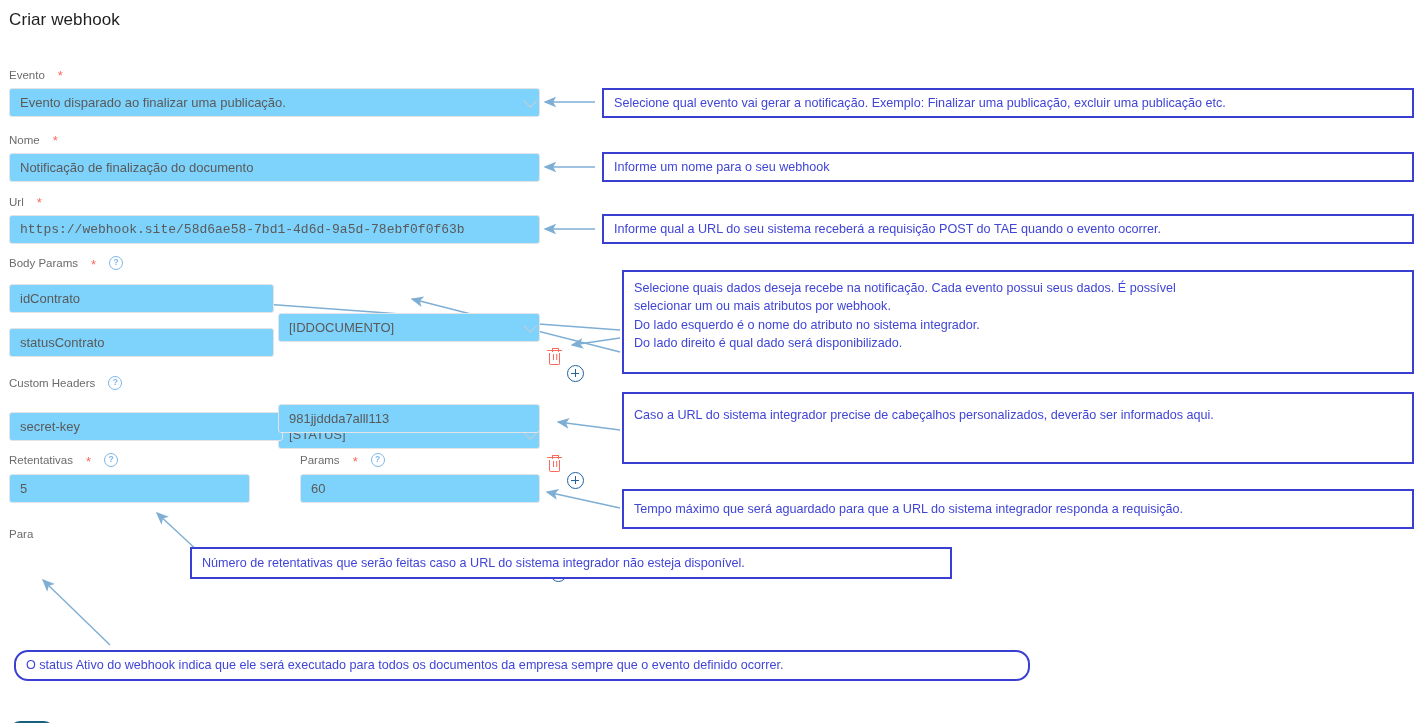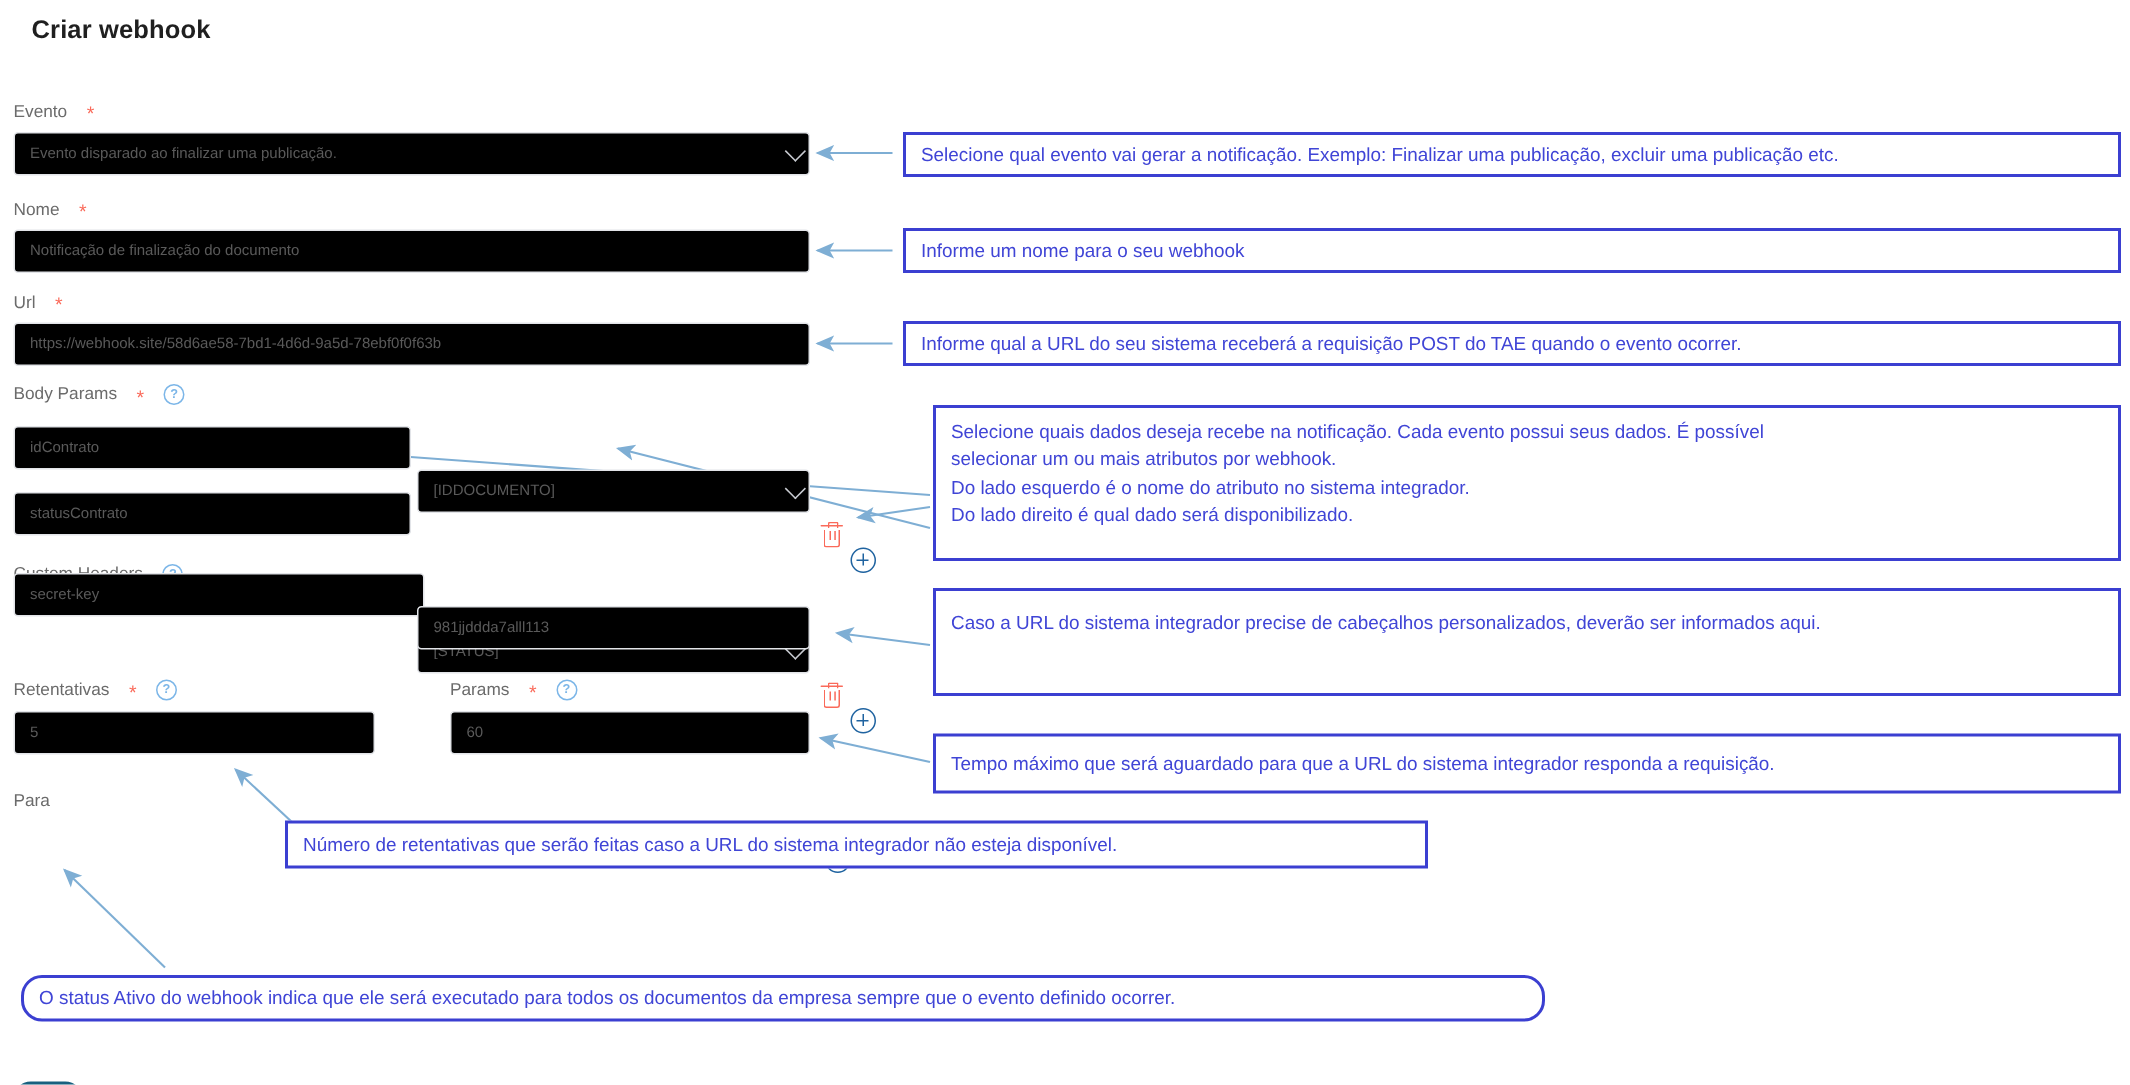--- a/index.html
+++ b/index.html
@@ -5,44 +5,43 @@
   html,body{margin:0;padding:0;background:#ffffff;}
   body{
     width:1420px;height:723px;position:relative;overflow:hidden;
     font-family:"Liberation Sans","DejaVu Sans",sans-serif;
     color:#4a4a4a;
   }
   .abs{position:absolute;}
 
   
   #page-title{
-    left:9px;top:10px;font-size:17px;font-weight:bold;color:#1f1f1f;
+    left:9px;top:10px;font-size:17px;font-weight:normal;color:#1f1f1f;
     letter-spacing:.1px;
-    margin-left:12px;
   }
 
   
   .field-label{
     font-size:11.5px;color:#6b6b6b;white-space:nowrap;
     display:flex;align-items:center;gap:13px;
   }
   .req{color:#fa6a5a;font-size:13px;line-height:1;position:relative;top:1px;}
   .help-icon{
     width:12px;height:12px;border-radius:50%;
     border:1.2px solid #7cb6e8;color:#7cb6e8;
     font-size:8.5px;line-height:10px;text-align:center;
     display:inline-block;font-weight:bold;
     position:relative;top:0px;
   }
 
   
   .inp{
     box-sizing:border-box;height:29px;
-    border:1px solid #e2e4e8;border-radius:3px;background:#000000;
-    font-size:10px;color:#5a5a5a;
+    border:1px solid #e2e4e8;border-radius:3px;background:#7dd3fc;
+    font-size:13px;color:#5a5a5a;
     display:flex;align-items:center;padding:0 10px;
     white-space:nowrap;overflow:hidden;
   }
   .inp.select{padding-right:26px;}
   .chev{
     position:absolute;right:9px;top:50%;transform:translateY(-60%);
     width:9px;height:9px;
     border-right:1.4px solid #c9ccd2;border-bottom:1.4px solid #c9ccd2;
     transform-origin:center;
     rotate:45deg;translate:0 -3px;
@@ -144,21 +143,21 @@
 <div class="abs field-label" style="left:9px;top:133px;">
   <span>Nome</span>
   <span class="req">*</span>
 </div>
 <div class="abs inp" style="left:9px;top:153px;width:531px;">Notificação de finalização do documento</div>
 
 <div class="abs field-label" style="left:9px;top:195px;">
   <span>Url</span>
   <span class="req">*</span>
 </div>
-<div class="abs inp" style="left:9px;top:215px;width:531px;">https://webhook.site/58d6ae58-7bd1-4d6d-9a5d-78ebf0f0f63b</div>
+<div class="abs inp" style="left:9px;top:215px;width:531px;font-family:Liberation Mono, monospace;">https://webhook.site/58d6ae58-7bd1-4d6d-9a5d-78ebf0f0f63b</div>
 
 <div class="abs field-label" style="left:9px;top:256px;">
   <span>Body Params</span>
   <span class="req">*</span>
   <span class="help-icon">?</span>
 </div>
 
 <div class="abs inp" style="left:9px;top:284px;width:265px;">idContrato</div>
 <div class="abs selwrap" style="left:278px;top:284px;width:262px;">
   <div class="inp select" style="width:262px;">[IDDOCUMENTO]</div>
@@ -180,21 +179,21 @@
   <span class="lid"></span>
     <span class="handle"></span>
     <span class="can"></span>
 </div>
 <div class="abs plus" style="left:567px;top:334px;"></div>
 
 <div class="abs field-label" style="left:9px;top:376px;">
   <span>Custom Headers</span>
   <span class="help-icon">?</span>
 </div>
-<div class="abs inp" style="left:9px;top:382px;width:274px;">secret-key</div>
+<div class="abs inp" style="left:9px;top:412px;width:274px;">secret-key</div>
 <div class="abs inp" style="left:278px;top:404px;width:262px;">981jjddda7alll113</div>
 <div class="abs plus" style="left:550px;top:410px;"></div>
 
 <div class="abs field-label" style="left:9px;top:453px;">
   <span>Retentativas</span>
   <span class="req">*</span>
   <span class="help-icon">?</span>
 </div>
 <div class="abs inp" style="left:9px;top:474px;width:241px;">5</div>
 

